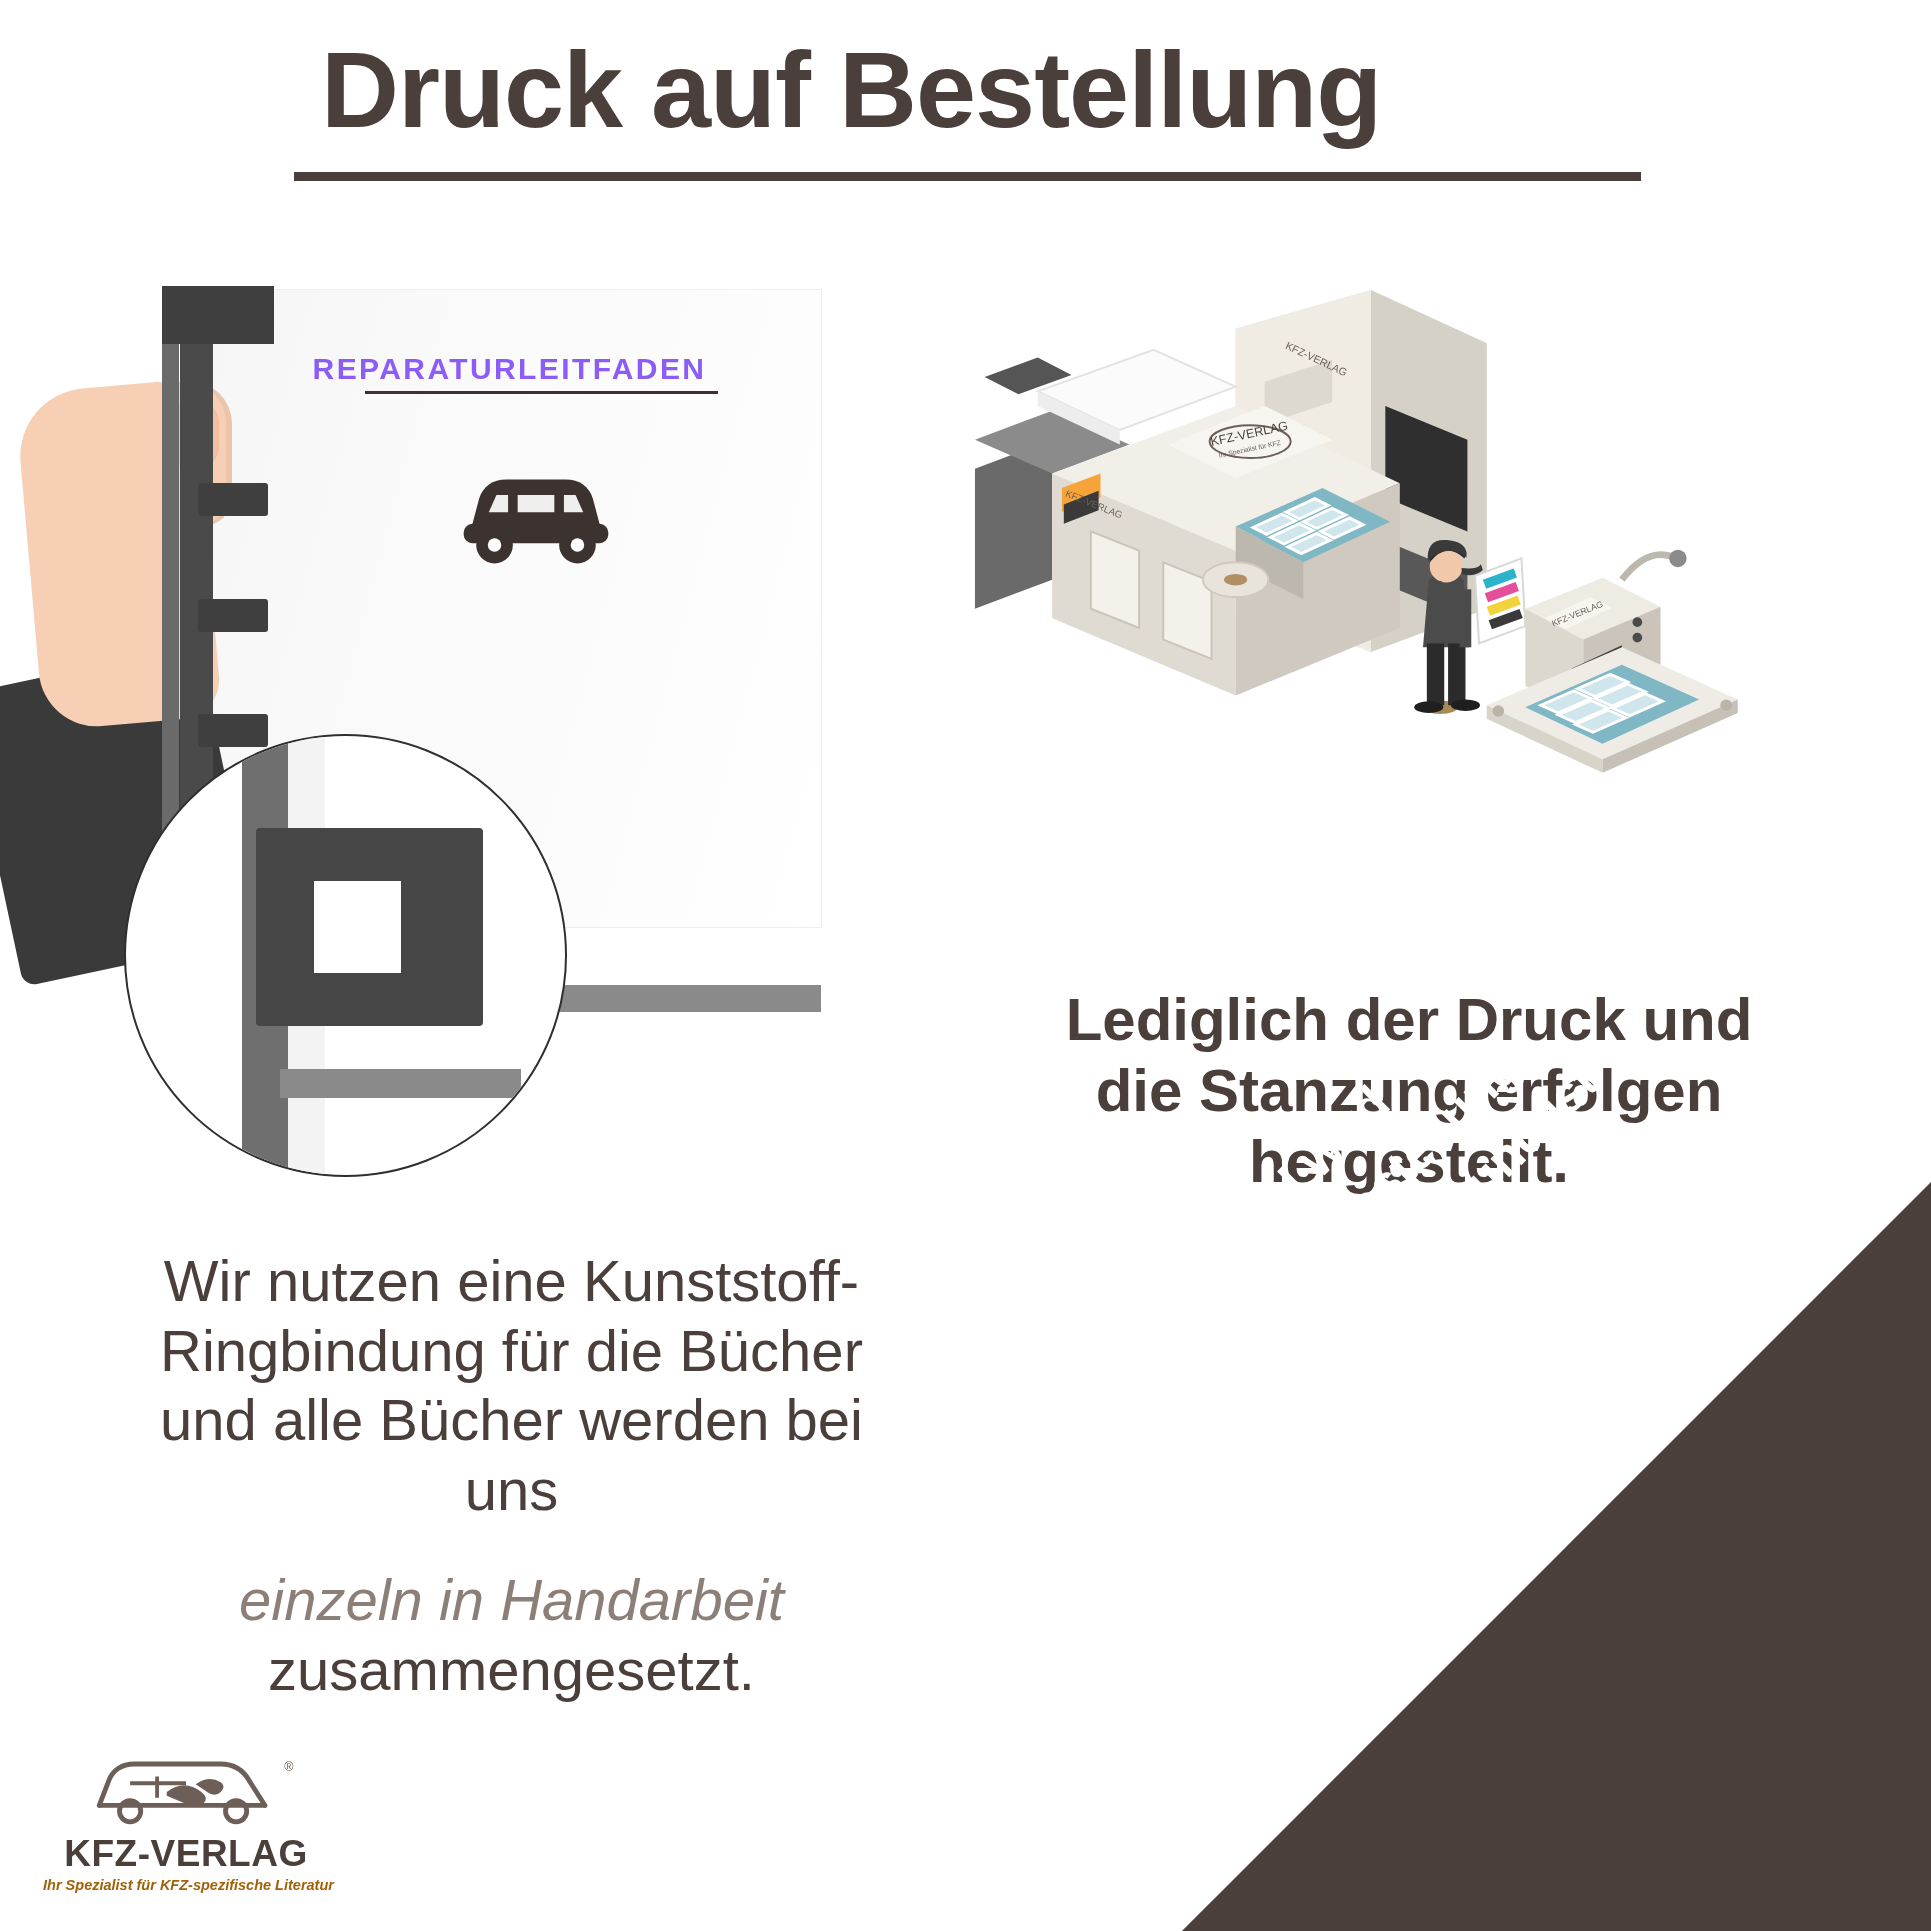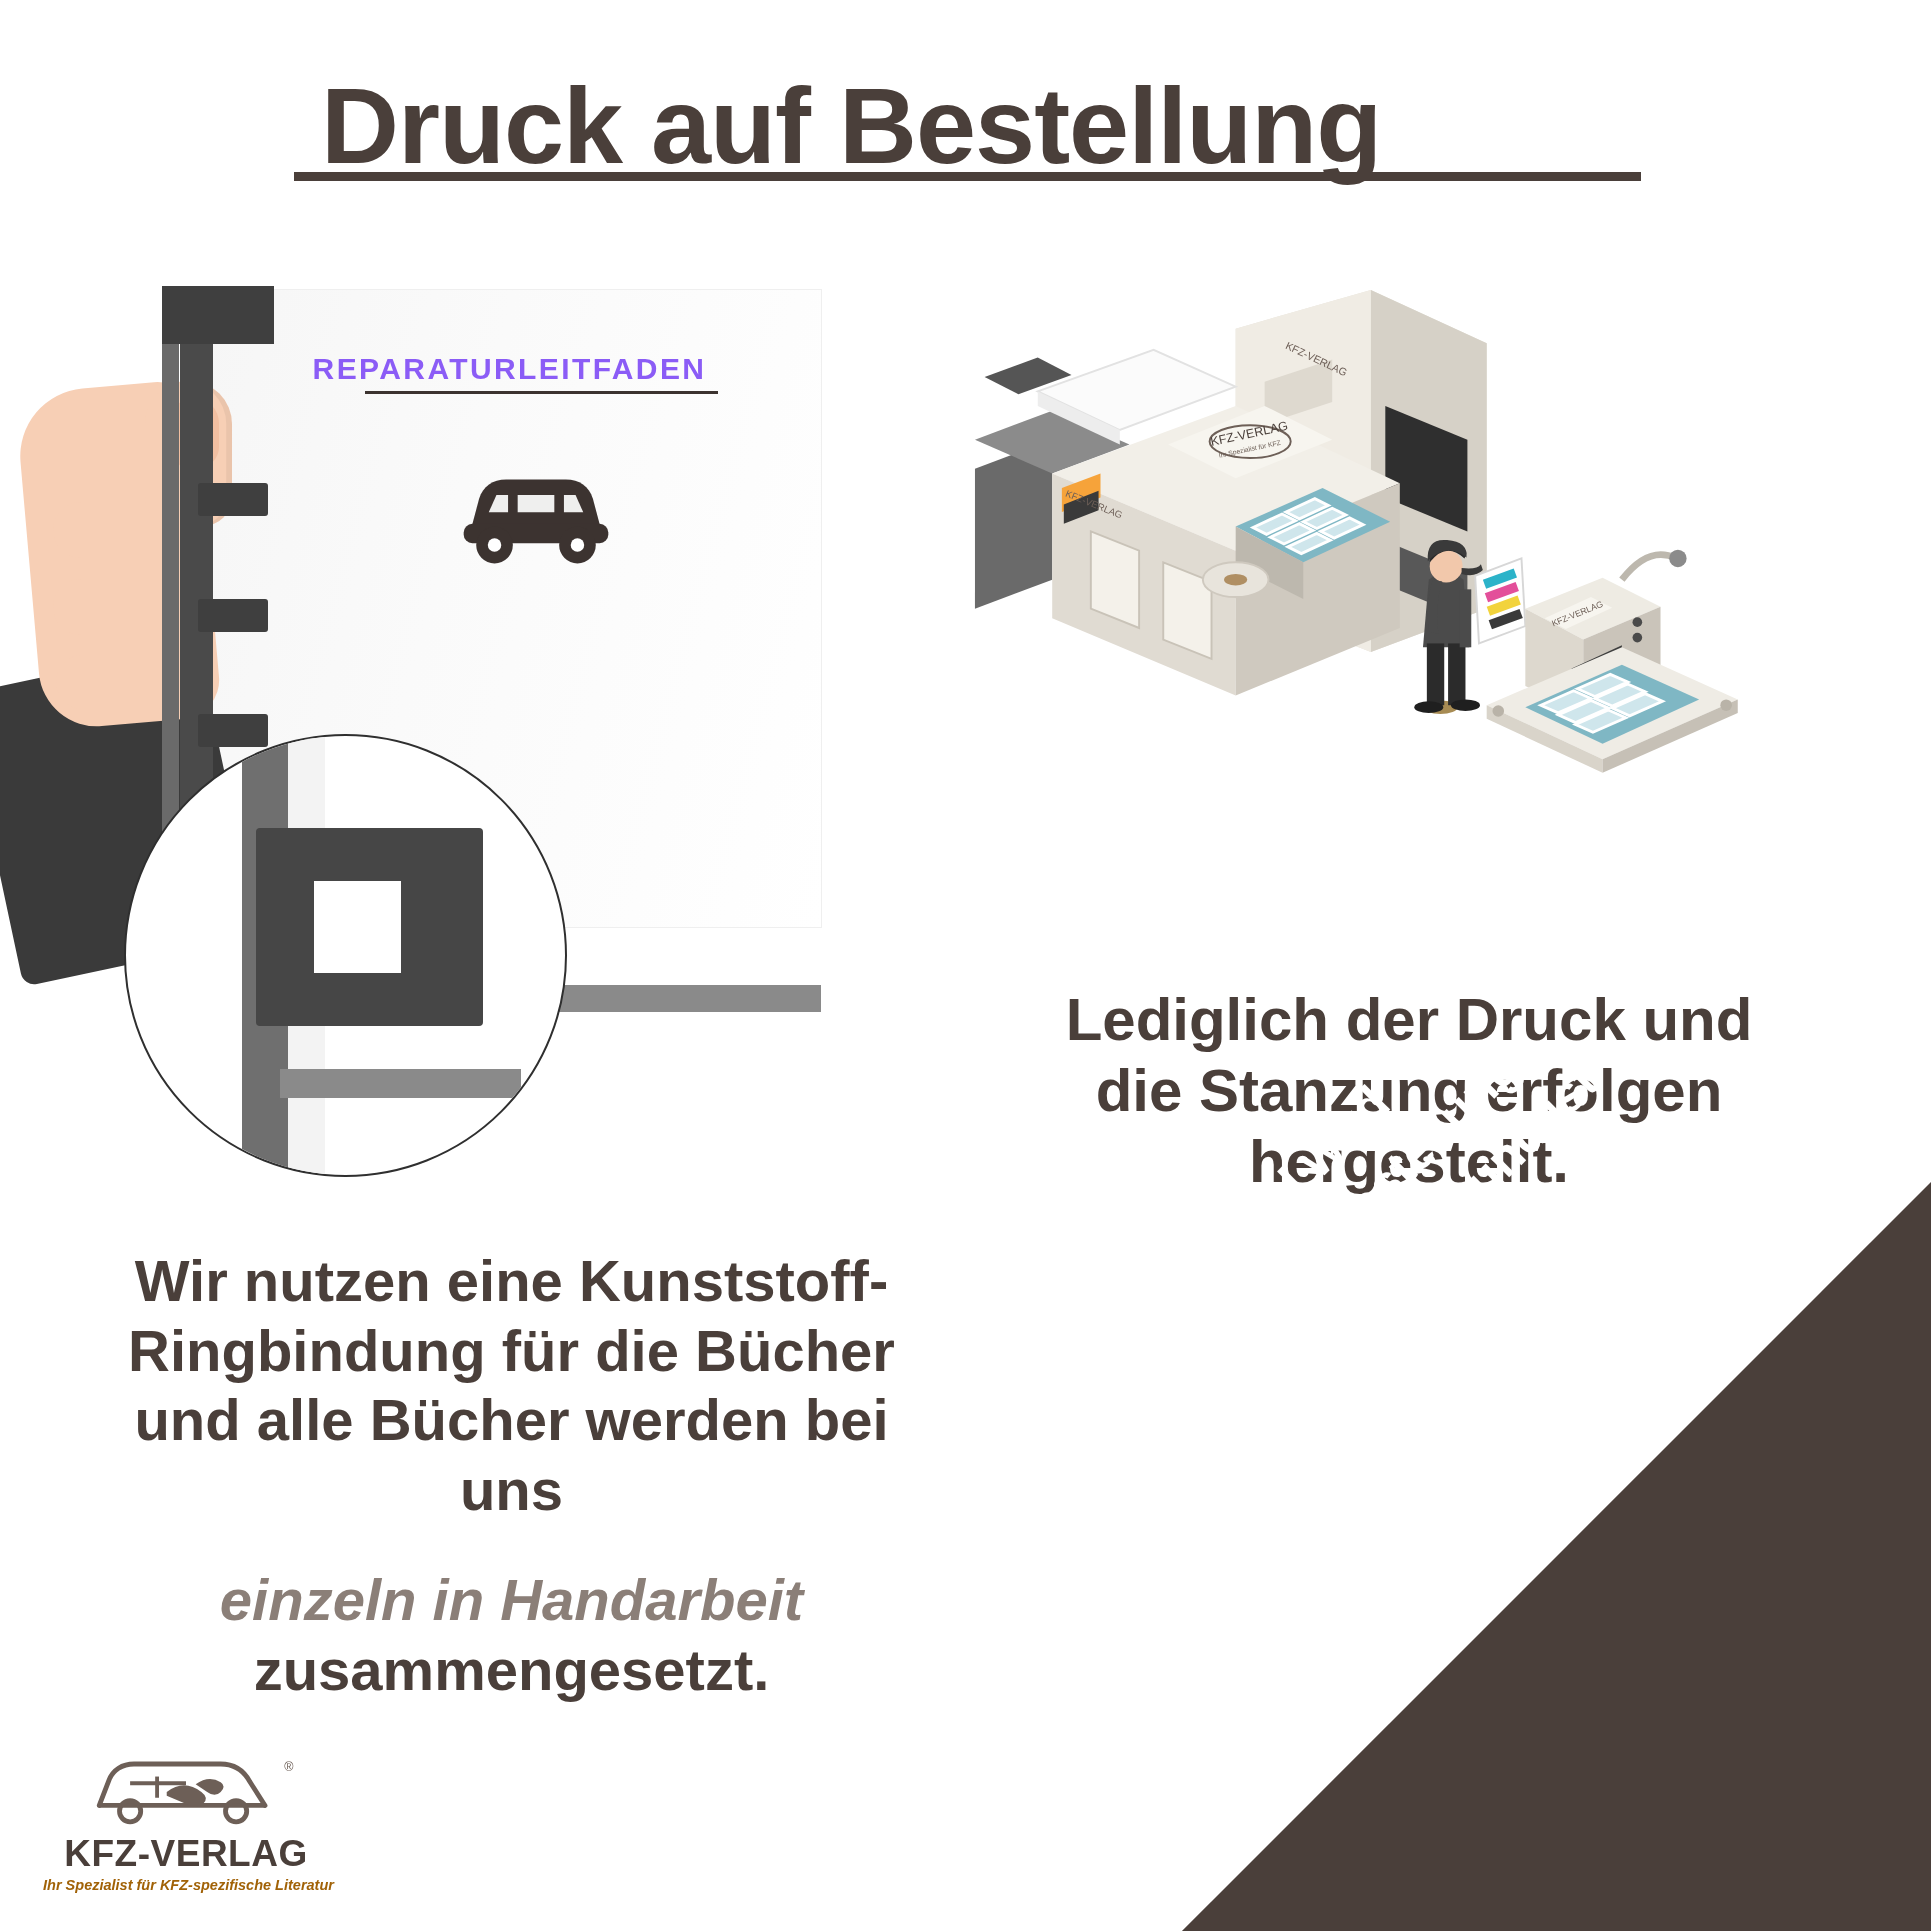--- a/index.html
+++ b/index.html
@@ -13,21 +13,20 @@
   .stage{position:absolute;left:0;top:0;width:1931px;height:1931px;}
 
   
   .title{
     position:absolute;left:0;top:27px;width:1702px;
     text-align:center;
     font-size:108px;
     font-weight:bold;
     letter-spacing:-1px;
     color:#4a3f3a;
-    margin-top:36px;
   }
   .title-underline{
     position:absolute;left:294px;top:172px;width:1347px;height:8.7px;
     background:#4a3f3a;
   }
 
   
   .book-cover{
     position:absolute;left:198px;top:290px;width:623px;height:637px;
     background:linear-gradient(105deg,#f6f6f6 0%,#fafafa 40%,#ffffff 100%);
@@ -116,21 +115,21 @@
   
   .text-right{
     position:absolute;left:1023px;top:985px;width:772px;
     text-align:center;
     font-size:60px;font-weight:bold;line-height:1.18;
     color:#4a3f3a;
   }
   .text-left{
     position:absolute;left:106px;top:1246px;width:811px;
     text-align:center;
-    font-size:58px;font-weight:bold;line-height:1.2;
+    font-size:58px;font-weight:normal;line-height:1.2;
     color:#4a3f3a;
   }
   .hand-em{
     display:block;font-style:italic;color:#8b7f78;margin-top:41px;
   }
 
   
   .ribbon{
     position:absolute;left:1038px;top:1038px;width:1274px;height:1274px;
     overflow:hidden;

